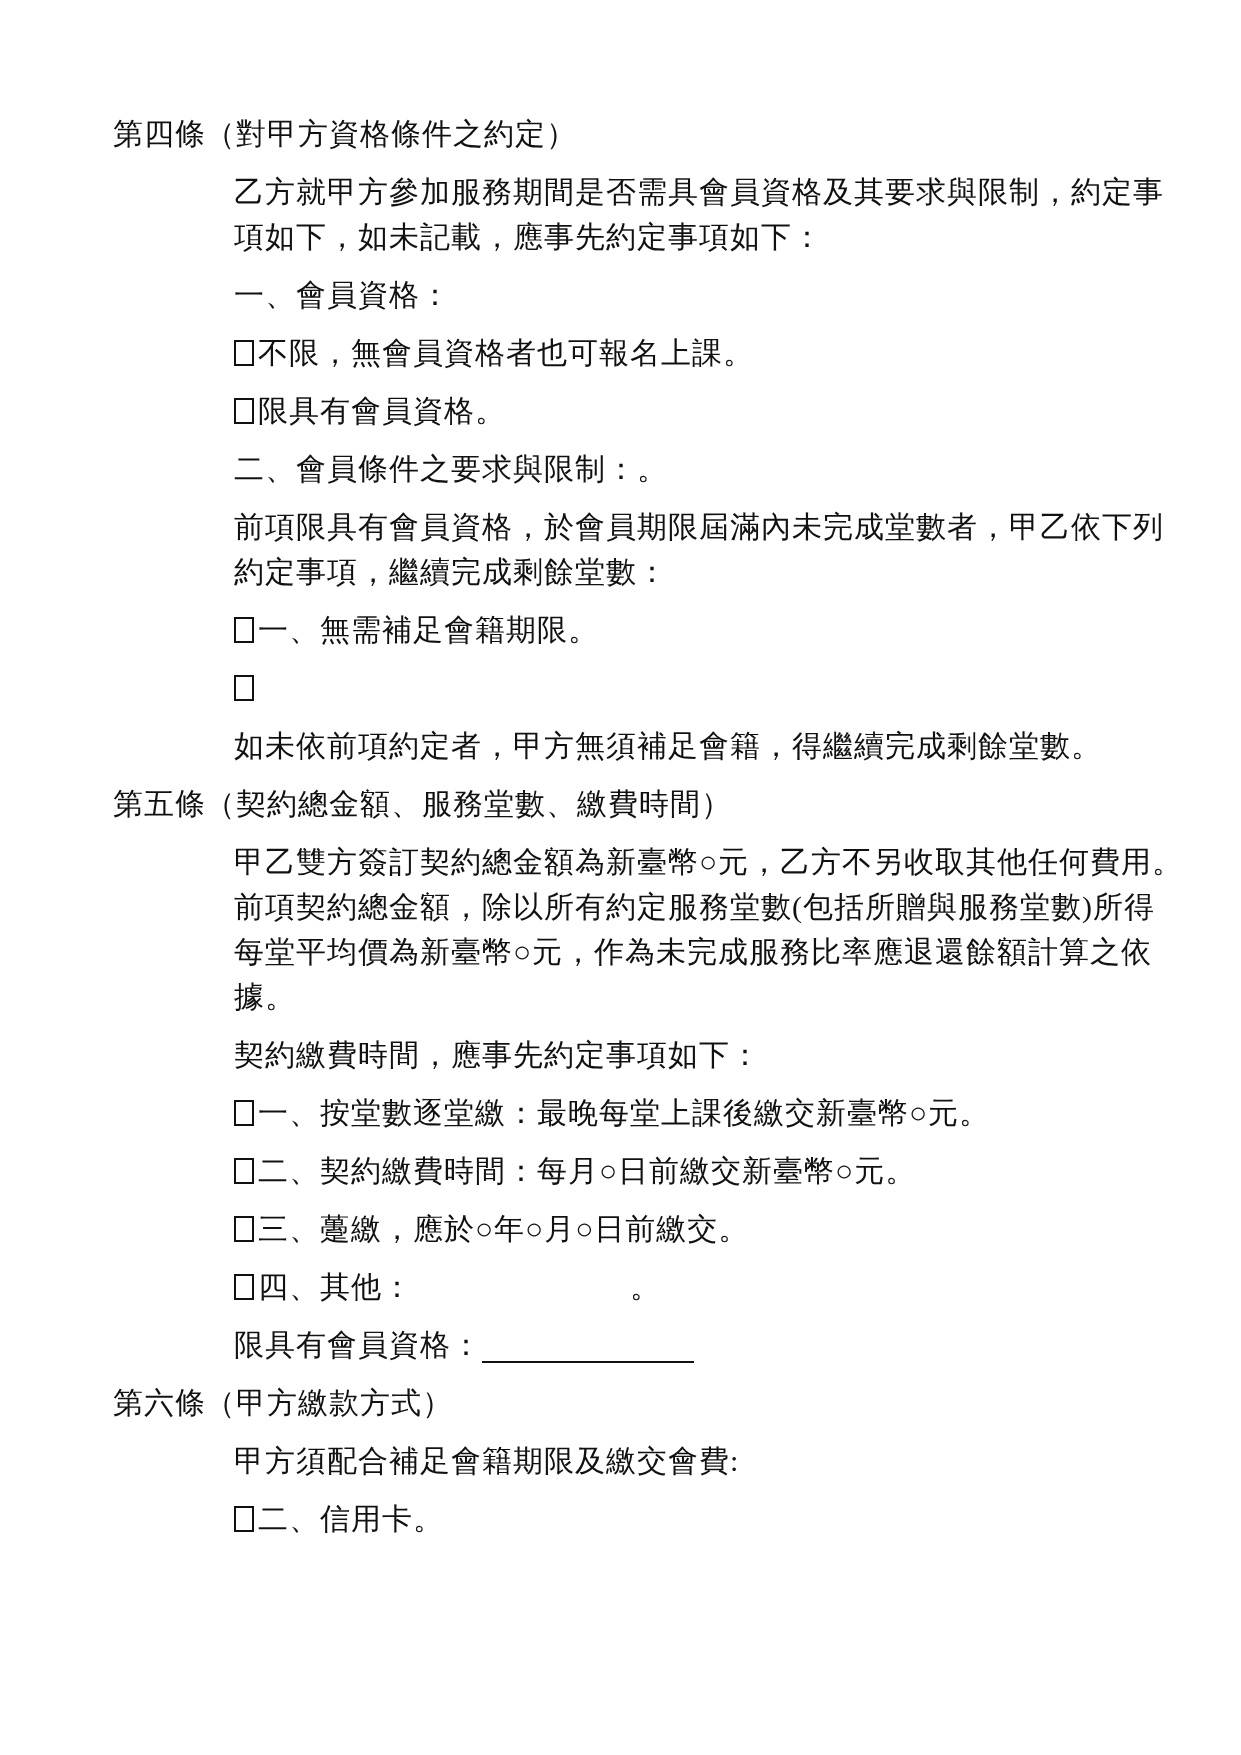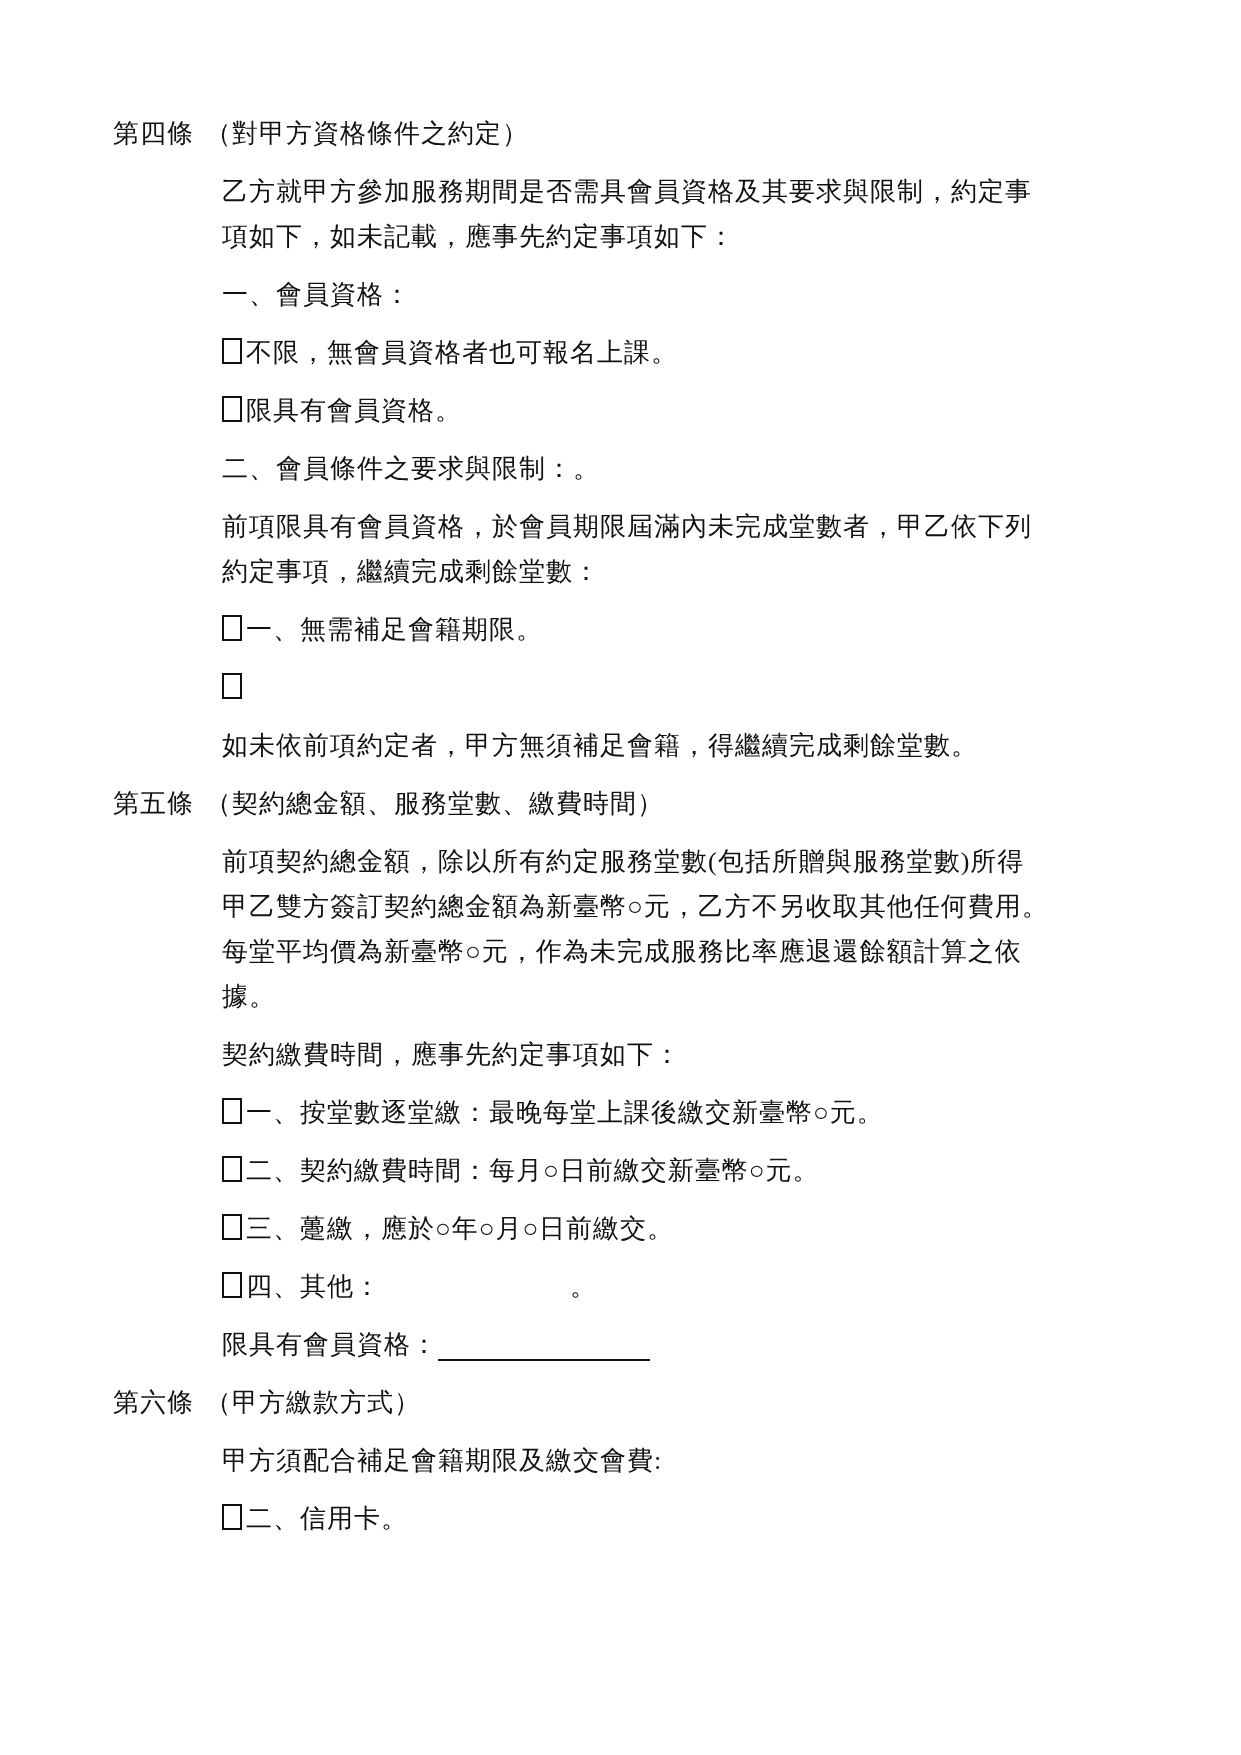--- a/index.html
+++ b/index.html
@@ -3,30 +3,30 @@
 <meta charset="utf-8">
 <style>
   html,body { margin:0; padding:0; background:#ffffff; }
   .page {
     position:relative;
     width:1241px; height:1755px;
     box-sizing:border-box;
     background:#ffffff;
     color:#111111;
     font-family:"Liberation Serif","DejaVu Serif",serif;
-    font-size:26px;
+    font-size:30px;
     letter-spacing:1px;
     padding:111px 70px 0 113px;
     overflow:hidden;
   }
   .heading-row { display:flex; line-height:45px; margin:0 0 13px 0; white-space:nowrap; }
   .article-label { width:92px; flex:none; }
   .article-title { flex:none; }
   .body { margin-left:105px; }
-  .para { line-height:45px; margin:0 0 13px 4px; white-space:nowrap; }
+  .para { line-height:45px; margin:0 0 13px 16px; white-space:nowrap; }
   .tline { line-height:45px; white-space:nowrap; }
   .checkbox {
     display:inline-block;
     width:20px; height:26px;
     border:2px solid #111111;
     box-sizing:border-box;
     margin-right:4px;
     vertical-align:-3px;
     background:#ffffff;
   }
@@ -75,22 +75,22 @@
     </div>
   </div>
 
   <div class="article">
     <div class="heading-row">
       <div class="article-label">第五條</div>
       <div class="article-title">（契約總金額、服務堂數、繳費時間）</div>
     </div>
     <div class="body">
       <div class="para">
+        <div class="tline">甲乙雙方簽訂契約總金額為新臺幣○元，乙方不另收取其他任何費用。</div>
         <div class="tline">前項契約總金額，除以所有約定服務堂數(包括所贈與服務堂數)所得</div>
-        <div class="tline">甲乙雙方簽訂契約總金額為新臺幣○元，乙方不另收取其他任何費用。</div>
         <div class="tline">每堂平均價為新臺幣○元，作為未完成服務比率應退還餘額計算之依</div>
         <div class="tline">據。</div>
       </div>
       <div class="para">契約繳費時間，應事先約定事項如下：</div>
       <div class="para">
         <span class="checkbox"></span><span>一、按堂數逐堂繳：最晚每堂上課後繳交新臺幣○元。</span>
       </div>
       <div class="para">
         <span class="checkbox"></span><span>二、契約繳費時間：每月○日前繳交新臺幣○元。</span>
       </div>

